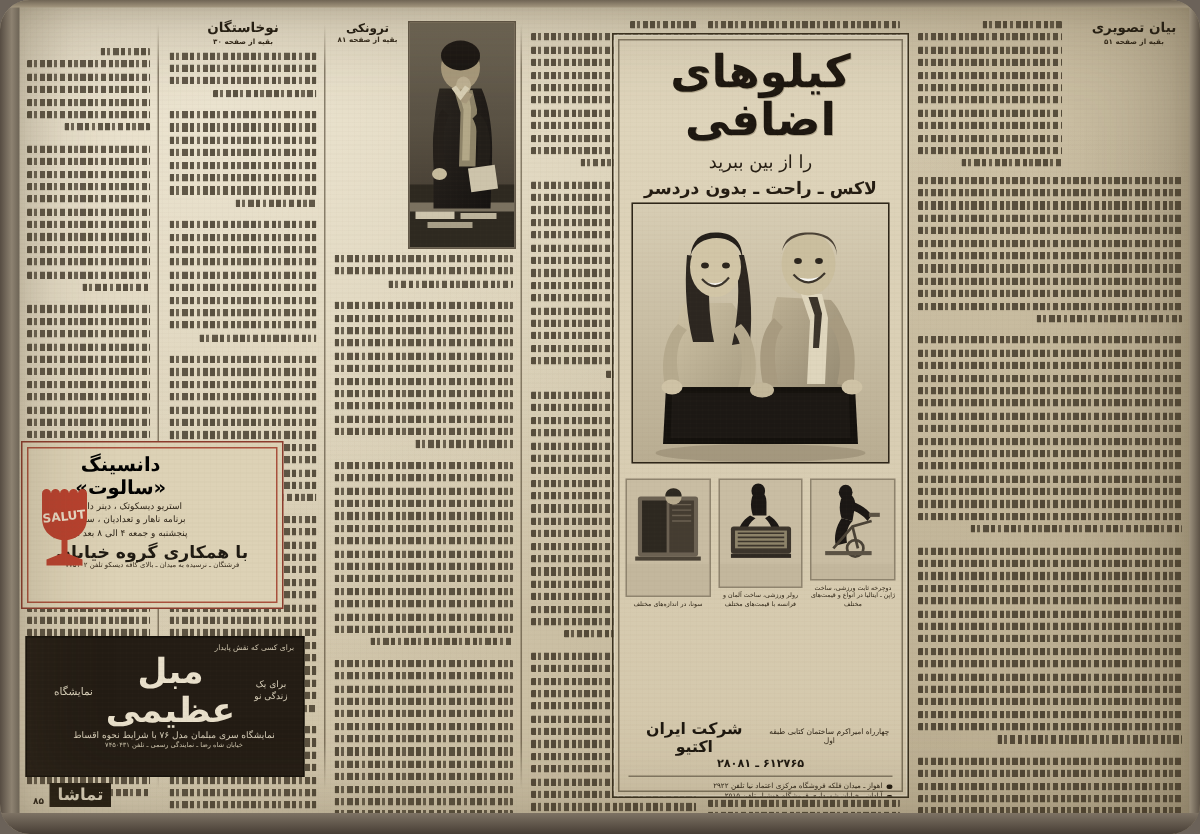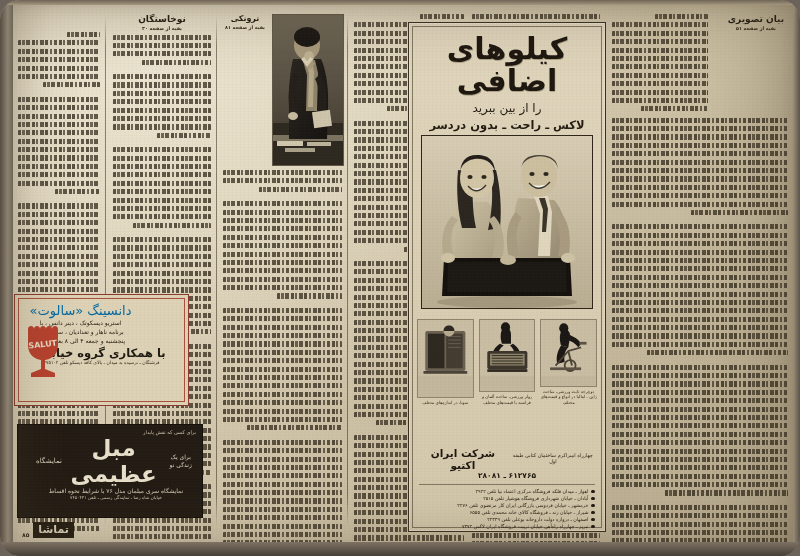--- a/index.html
+++ b/index.html
@@ -79,33 +79,33 @@
 
   
   #couple{position:absolute;left:12px;right:12px;top:112px;height:172px;
     border:1px solid #2d2518;background:#b5a992;overflow:hidden;}
   
   #prods{position:absolute;left:8px;right:8px;top:296px;height:86px;display:flex;gap:5px;}
   .prod{flex:1;position:relative;background:#c3b79d;border:1px solid rgba(45,36,22,.35);overflow:hidden;}
   .prodcap{direction:rtl;font-size:4.2px;line-height:5.4px;text-align:center;color:#2f2516;margin-top:2px;}
 
   #ad-company{position:absolute;left:10px;right:10px;top:424px;height:96px;}
-  .coname{direction:rtl;text-align:center;font-weight:700;color:#1e1810;font-size:10.5px;}
+  .coname{direction:rtl;text-align:center;font-weight:700;color:#1e1810;font-size:10.5px;margin-top:33px;}
   .coaddr{direction:rtl;text-align:center;font-size:5px;color:#2f2517;margin-top:1px;}
   .cotel{direction:rtl;text-align:center;font-weight:700;font-size:7.5px;color:#1e1810;letter-spacing:.5px;}
   .branches{margin-top:4px;border-top:1px solid rgba(50,40,25,.5);padding-top:3px;}
   .br{direction:rtl;display:flex;align-items:center;gap:3px;font-size:4.8px;color:#2c2316;
     line-height:7px;justify-content:flex-start;}
   .br .dot{width:3.6px;height:3.6px;border-radius:50%;background:#221b10;flex:0 0 auto;}
 
   
   #ad-dance{position:absolute;left:14px;top:294px;width:175px;height:112px;
     border:1.5px solid #8c3a2c;background:#ddd2b6;padding:3px;box-sizing:border-box;}
   #ad-dance .in{border:1px solid #a9503c;height:100%;box-sizing:border-box;position:relative;padding:4px 5px;}
-  .dance-t{direction:rtl;text-align:center;font-weight:400;color:#0369a1;font-size:13px;line-height:15px;}
+  .dance-t{direction:rtl;text-align:center;font-weight:700;color:#000000;font-size:13px;line-height:15px;}
   .dance-l{direction:rtl;text-align:center;font-size:6px;line-height:9px;color:#2b2216;}
   .dance-b{direction:rtl;text-align:center;font-weight:700;font-size:11.5px;color:#1f1a12;margin-top:1px;}
   .dance-f{direction:rtl;text-align:center;font-size:4.6px;color:#34291a;}
   #salut-logo{position:absolute;left:5px;top:24px;width:40px;height:56px;}
 
   
   #ad-furn{position:absolute;left:17px;top:424px;width:172px;height:92px;
     background:#231c14;border:1px solid #15100a;overflow:hidden;padding-left:12px;}
   .furn-t{direction:rtl;text-align:center;color:#e9e0cb;font-weight:700;font-size:23px;
     letter-spacing:-1px;line-height:26px;}

